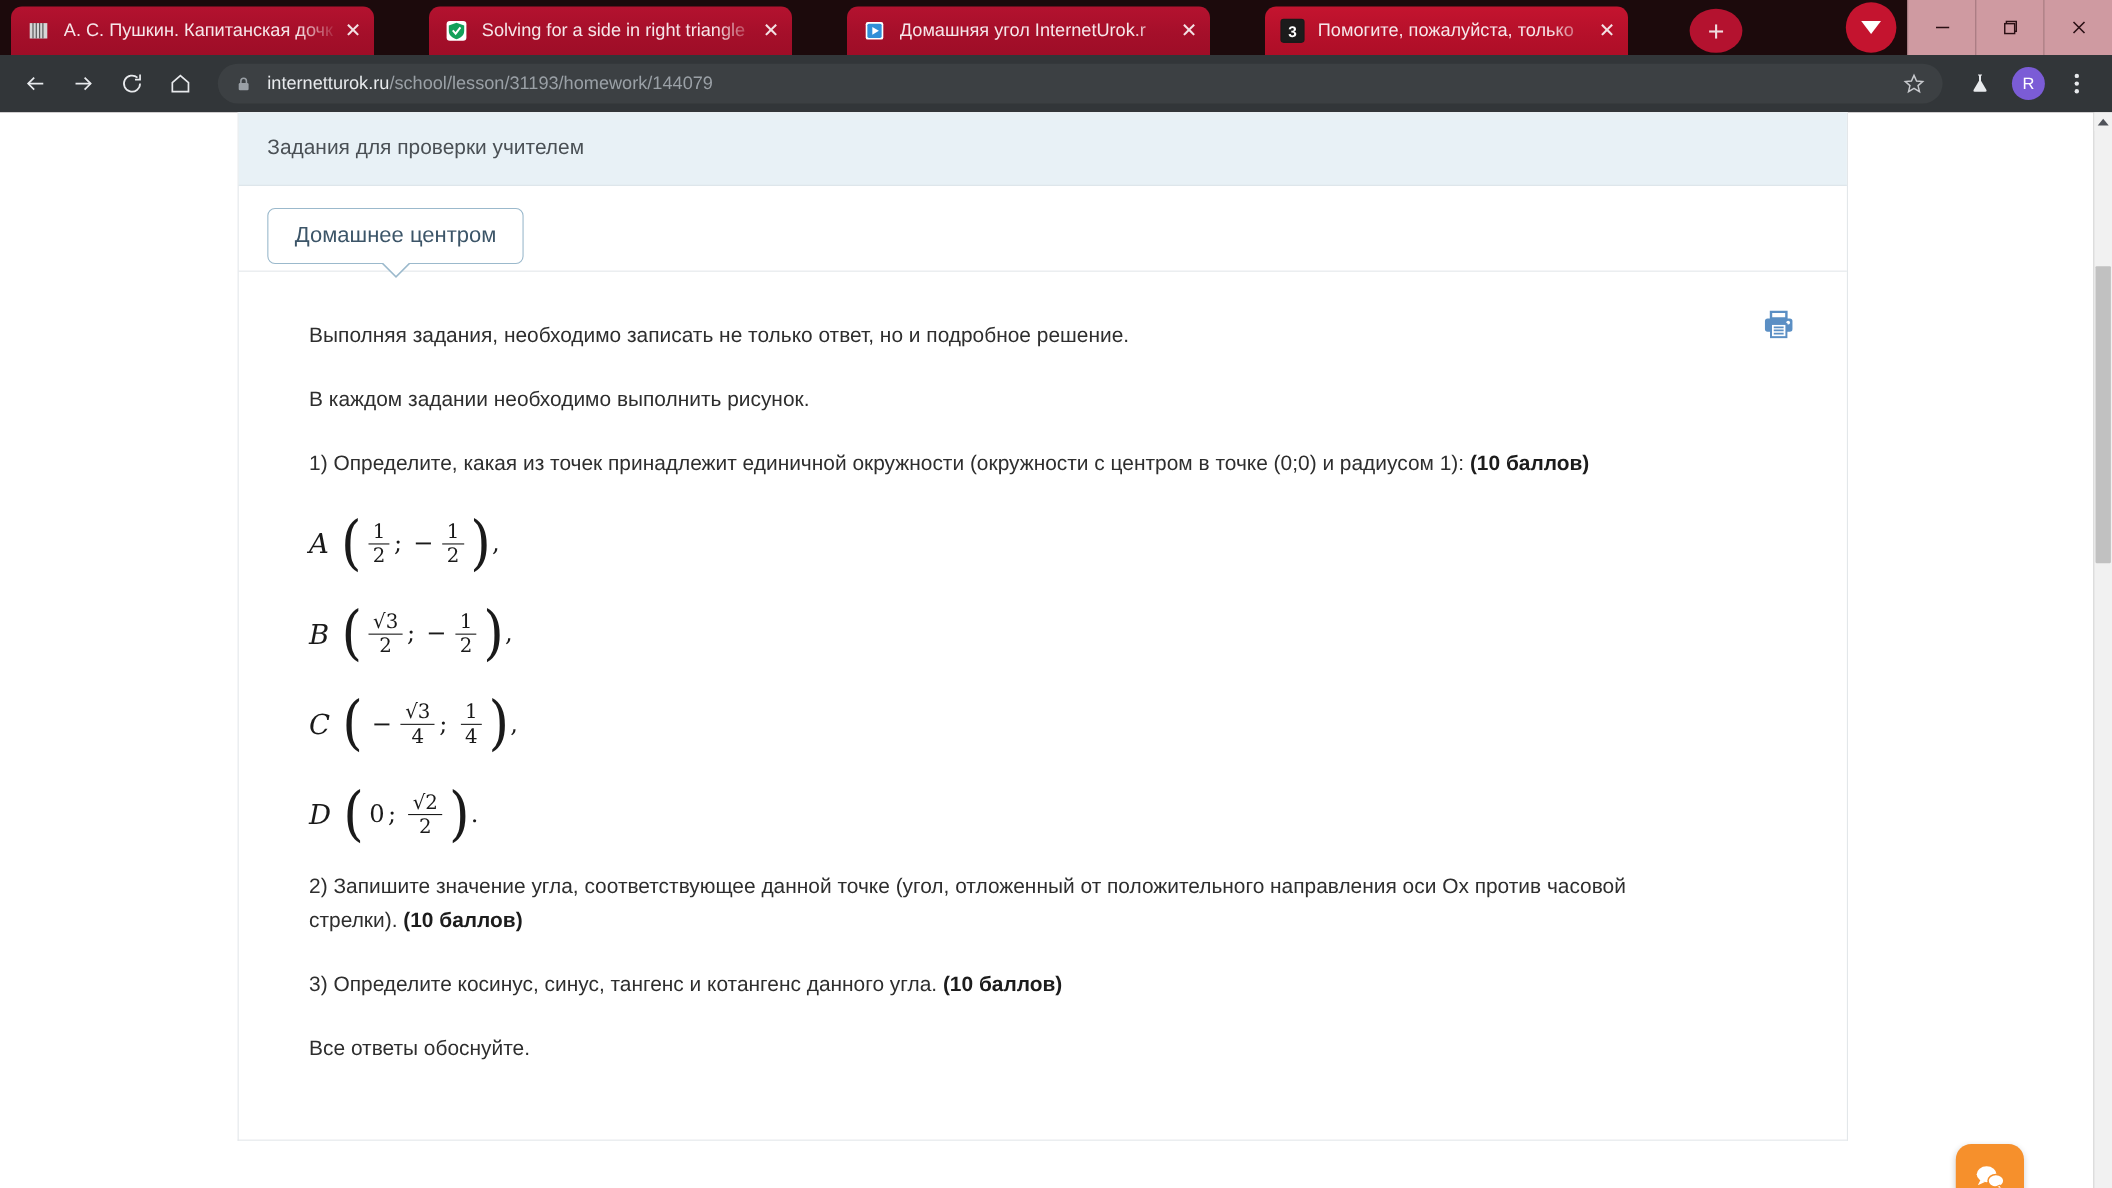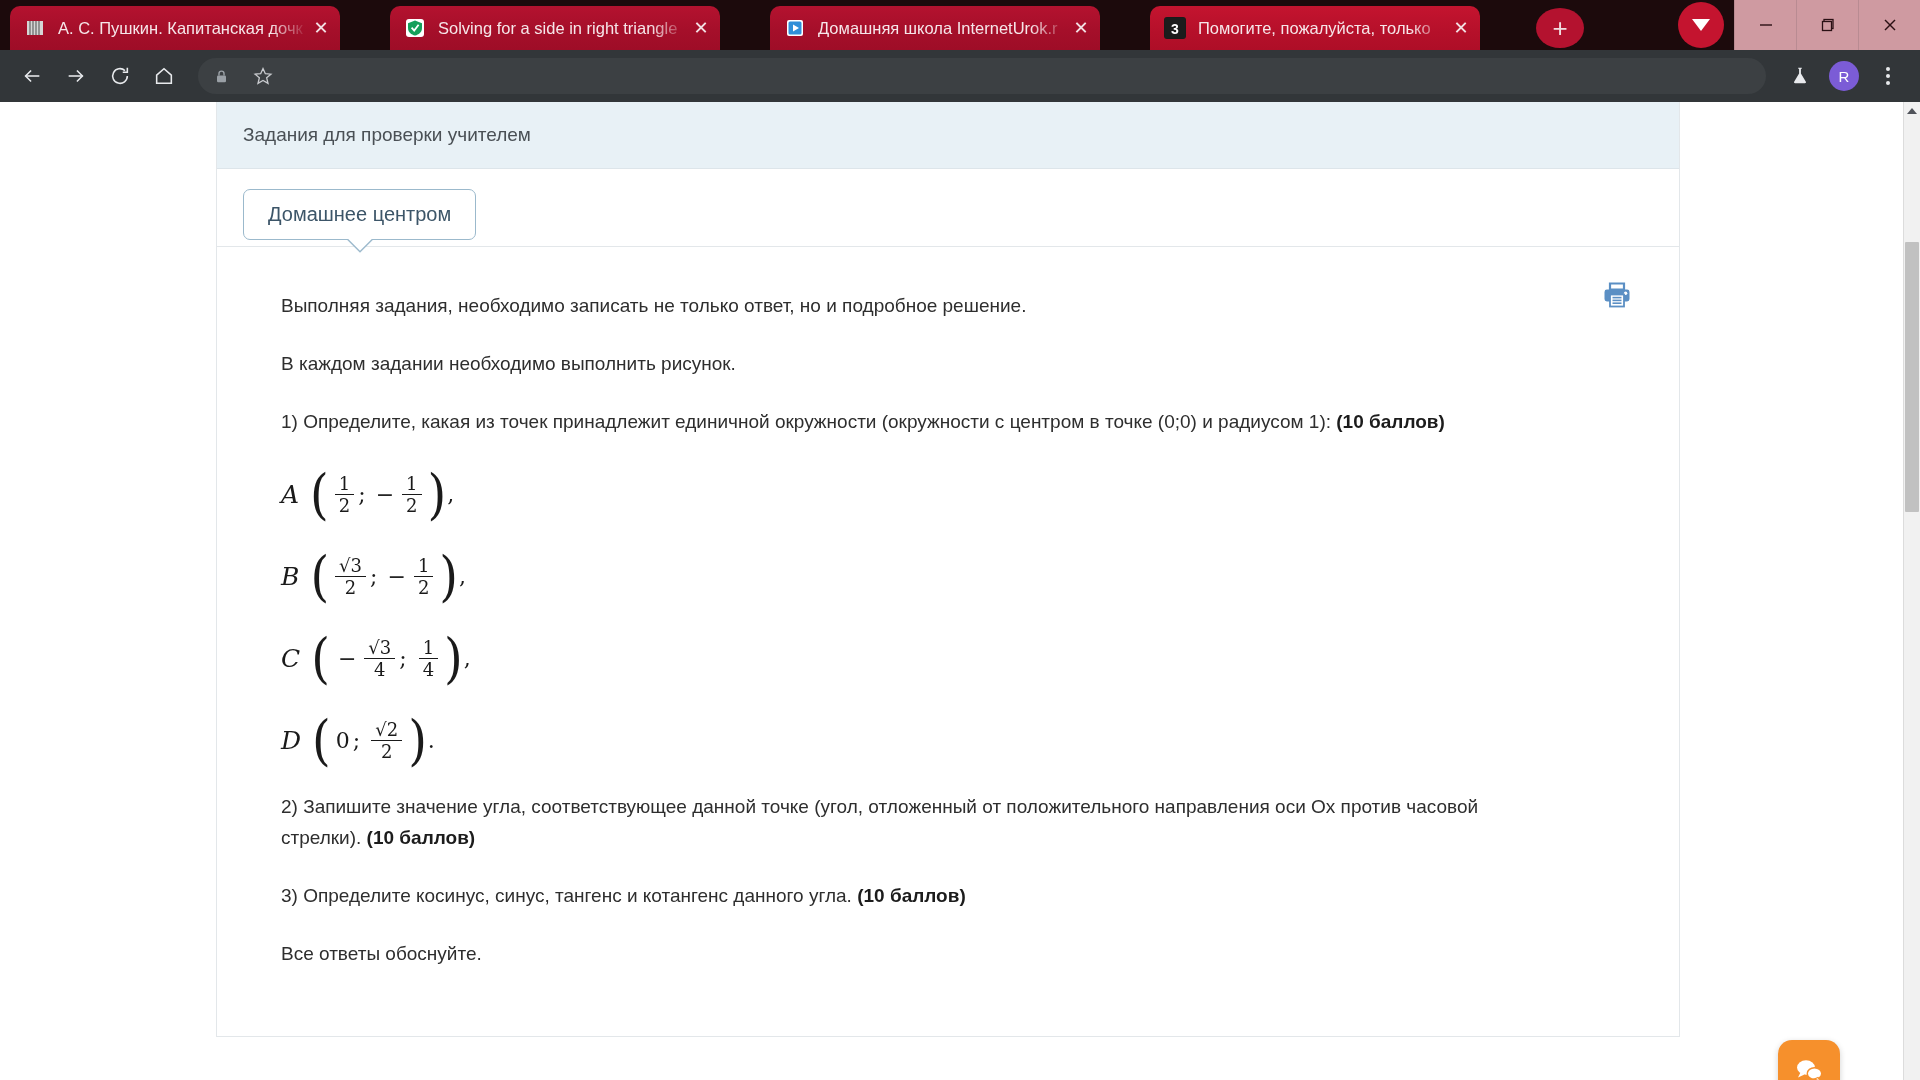--- a/index.html
+++ b/index.html
@@ -343,21 +343,21 @@
     </div>
 
     <div class="tab">
       <span class="favicon">
         <svg width="20" height="20" viewBox="0 0 20 20">
           <rect x="2" y="2" width="16" height="16" rx="2" fill="#ffffff"></rect>
           <rect x="3.5" y="3.5" width="13" height="13" rx="1.5" fill="#2f8fd8"></rect>
           <polygon points="8,6.5 14,10 8,13.5" fill="#ffffff"></polygon>
         </svg>
       </span>
-      <span class="tab-title">Домашняя школа InternetUrok.r</span>
+      <span class="tab-title">Домашняя угол InternetUrok.r</span>
       <span class="tab-close">✕</span>
     </div>
 
     <div class="tab active">
       <span class="favicon" style="background:#1a1a1a;">
         <svg width="20" height="20" viewBox="0 0 20 20">
           <rect x="0" y="0" width="20" height="20" fill="#1c1c1c"></rect>
           <text x="10" y="15.5" font-family="Liberation Sans, sans-serif" font-size="14" font-weight="bold" fill="#ffffff" text-anchor="middle">3</text>
         </svg>
       </span>
@@ -418,20 +418,21 @@
       </svg>
     </div>
 
     <div class="omnibox">
       <span class="lock">
         <svg width="15" height="15" viewBox="0 0 16 16" fill="#9aa0a6">
           <rect x="3.2" y="7" width="9.6" height="7" rx="1.3"></rect>
           <path d="M5.3 7 V5 a2.7 2.7 0 0 1 5.4 0 V7" fill="none" stroke="#9aa0a6" stroke-width="1.5"></path>
         </svg>
       </span>
+      <span class="url"><b>internetturok.ru</b><span>/school/lesson/31193/homework/144079</span></span>
       <span class="star">
         <svg width="20" height="20" viewBox="0 0 24 24" fill="none" stroke="#c8cace" stroke-width="1.6">
           <polygon points="12,3 14.8,9.2 21.5,9.8 16.4,14.2 18,20.8 12,17.3 6,20.8 7.6,14.2 2.5,9.8 9.2,9.2"></polygon>
         </svg>
       </span>
     </div>
 
     <div class="tb-btn">
       <svg width="22" height="22" viewBox="0 0 24 24" fill="#e8eaed">
         <path d="M10 3 h4 v1 h-1 v5.2 l5.4 9.1 a1.2 1.2 0 0 1-1 1.7 H6.6 a1.2 1.2 0 0 1-1-1.7 L11 9.2 V4 h-1 Z"></path>

